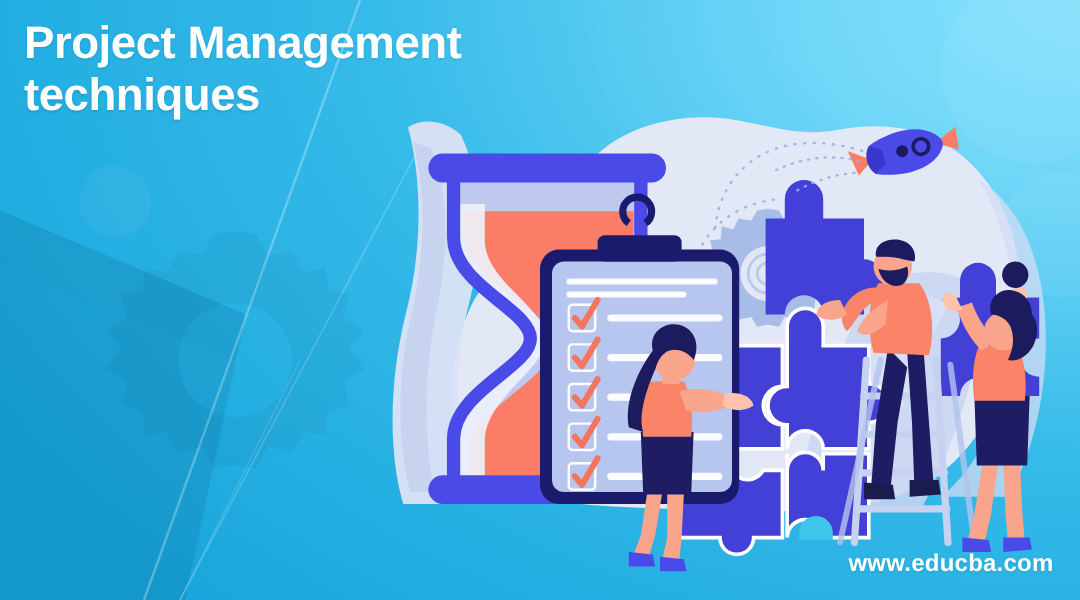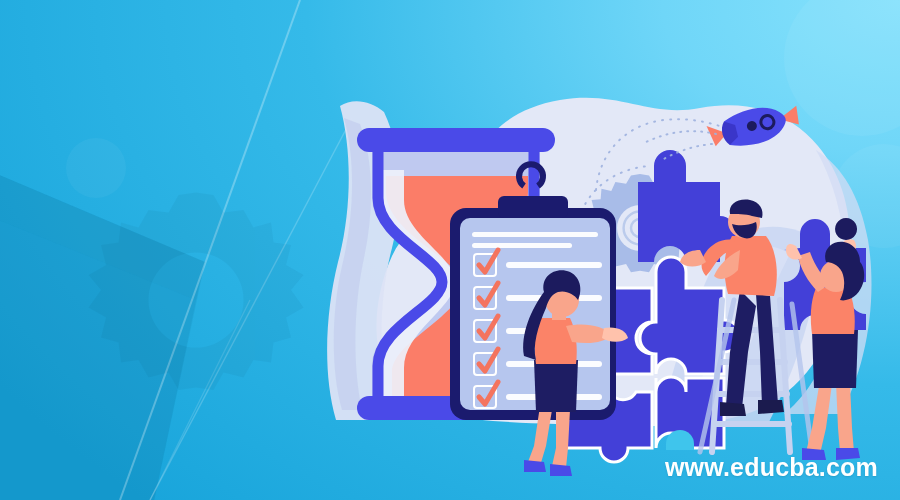--- a/index.html
+++ b/index.html
@@ -22,21 +22,21 @@
     position:absolute;left:20px;top:14px;width:540px;
     color:#FFFFFF;font-weight:bold;font-size:38px;line-height:44px;
     letter-spacing:-0.4px;
     text-shadow:0 1px 2px rgba(10,80,110,.18);
     white-space:pre-line;
     z-index:40;
   }
   
   #site-url{
     position:absolute;right:22px;bottom:18px;
-    color:#FFFFFF;font-weight:bold;font-size:25px;letter-spacing:.2px;
+    color:#FFFFFF;font-weight:bold;font-size:20px;letter-spacing:.2px;
     text-shadow:0 1px 2px rgba(10,80,110,.20);
     z-index:40;
   }
 </style>
 </head>
 <body>
 
 <div id="banner">
 
   <div class="layer">
@@ -396,15 +396,17 @@
         <circle cx="12" cy="-1" r="5" fill="#4A4AE8"></circle>
         <circle cx="-4" cy="-1" r="5" fill="#1C1B5E"></circle>
       </g>
       <g fill="none" stroke="#9FB2DF" stroke-width="2" stroke-linecap="round" stroke-dasharray="1 6" opacity=".9">
         <path d="M 716 134 C 690 128, 668 132, 646 142"></path>
         <path d="M 712 144 C 692 146, 676 152, 662 160"></path>
       </g>
     </svg>
   </div>
 
+  <div id="headline">Project Management
+techniques</div>
   <div id="site-url">www.educba.com</div>
 
 </div>
 
 </body></html>

